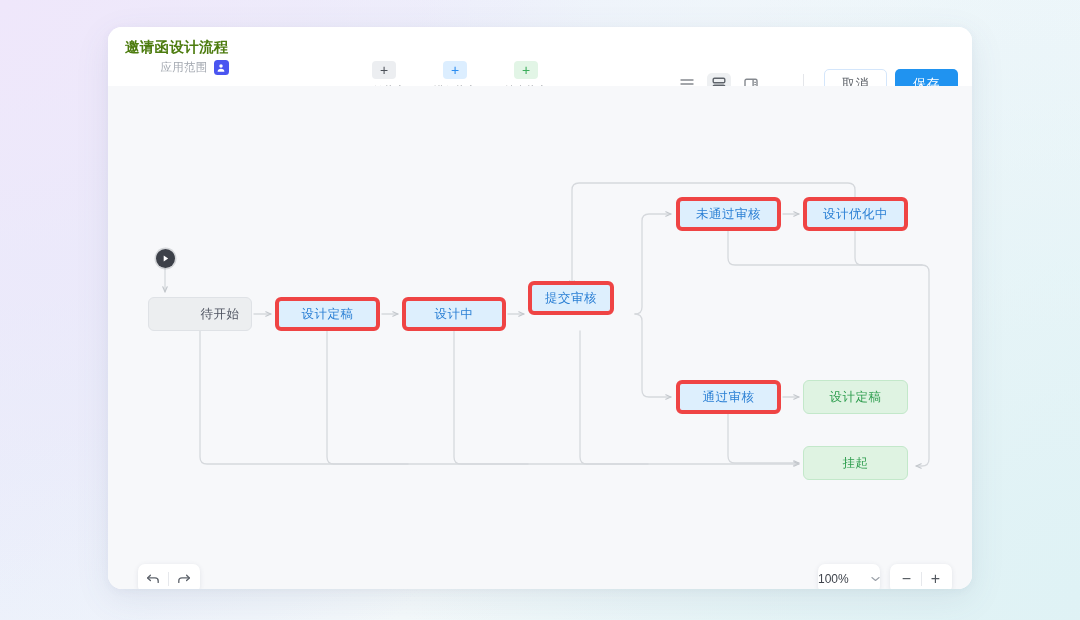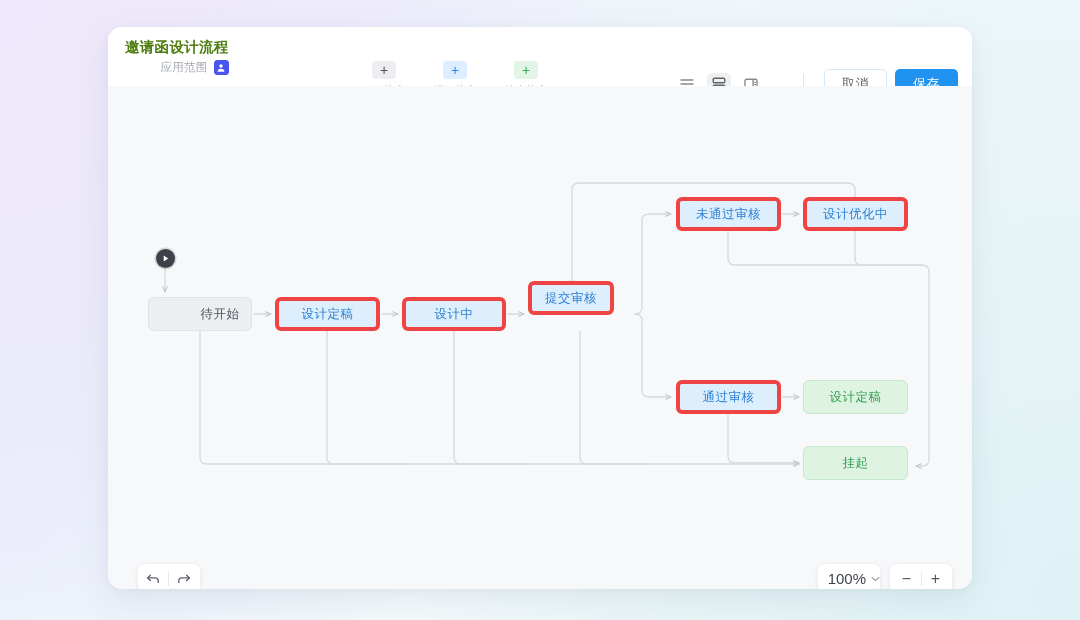--- a/index.html
+++ b/index.html
@@ -191,22 +191,22 @@
   .pill-btn {
     width: 30px; height: 29px;
     display: flex; align-items: center; justify-content: center;
     color: #5f646c;
   }
   .pill-sep { width: 1px; height: 14px; background: #e6e8ec; }
 
   .undo-pill { left: 30px; top: 478px; width: 62px; }
   .zoom-pill {
     left: 710px; top: 478px; width: 62px;
-    justify-content: flex-end; gap: 5px;
-    color: #3f444c; font-size: 15px;
+    justify-content: space-between; gap: 5px;
+    color: #3f444c; font-size: 12px;
   }
   .zoomstep-pill { left: 782px; top: 478px; width: 62px; justify-content: center; }
   .zoomstep-pill .pill-btn { font-size: 16px; width: 28px; color: #53585f; }
 </style>
 </head>
 <body>
 
 <div class="app-card">
 
   <div class="header">

